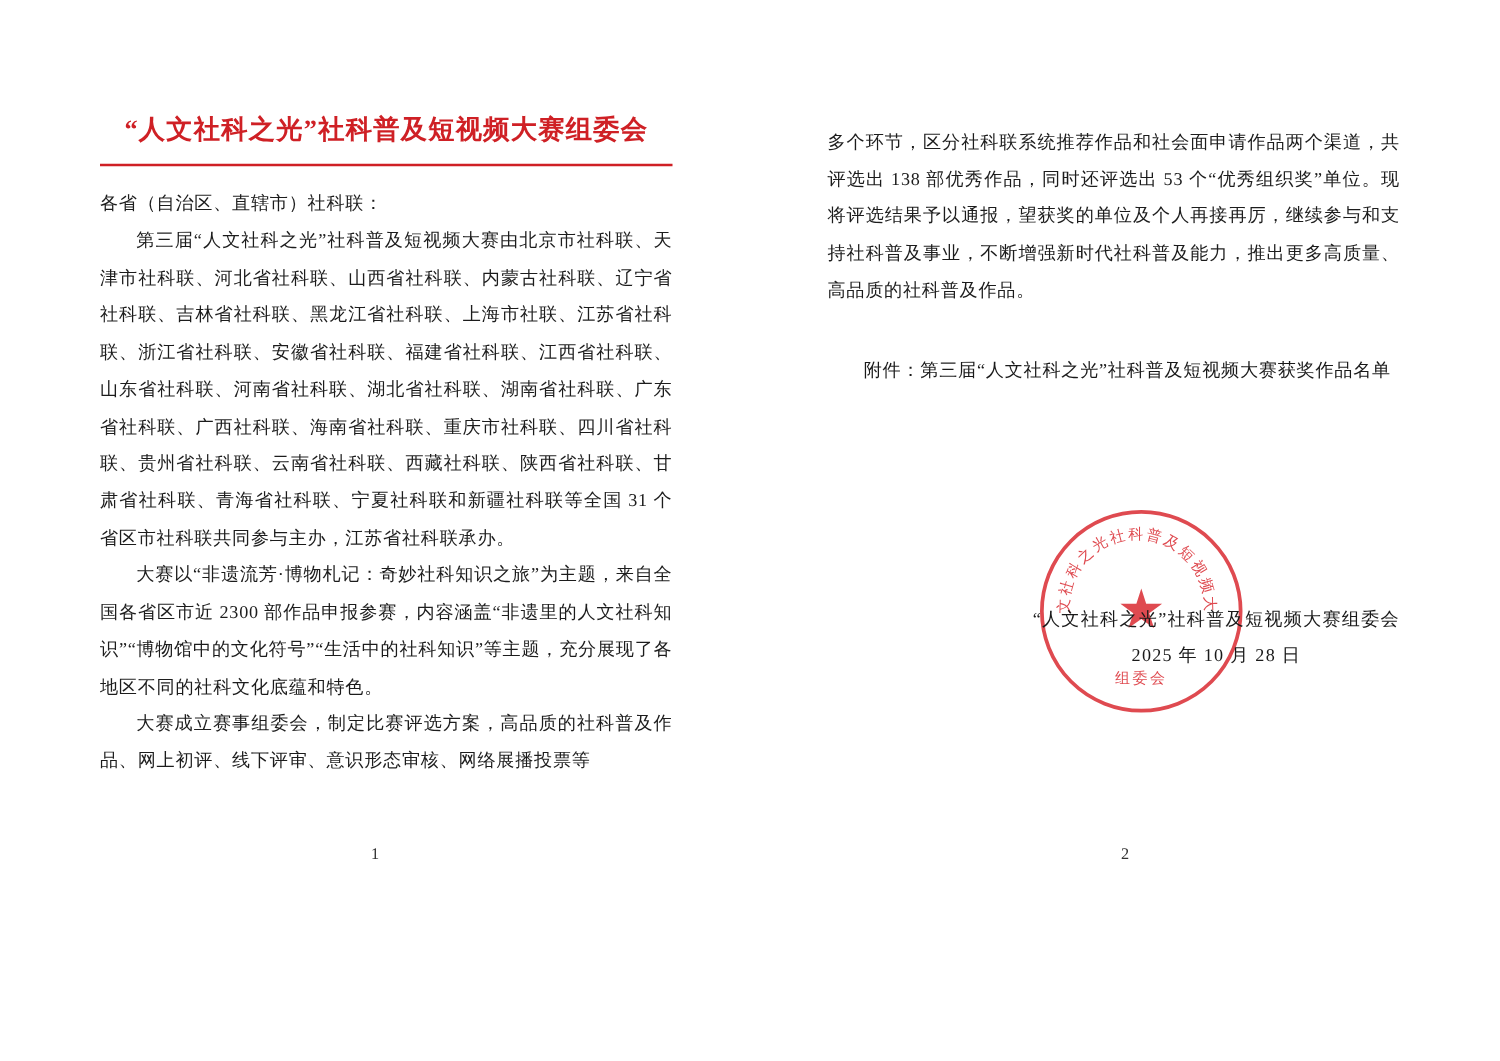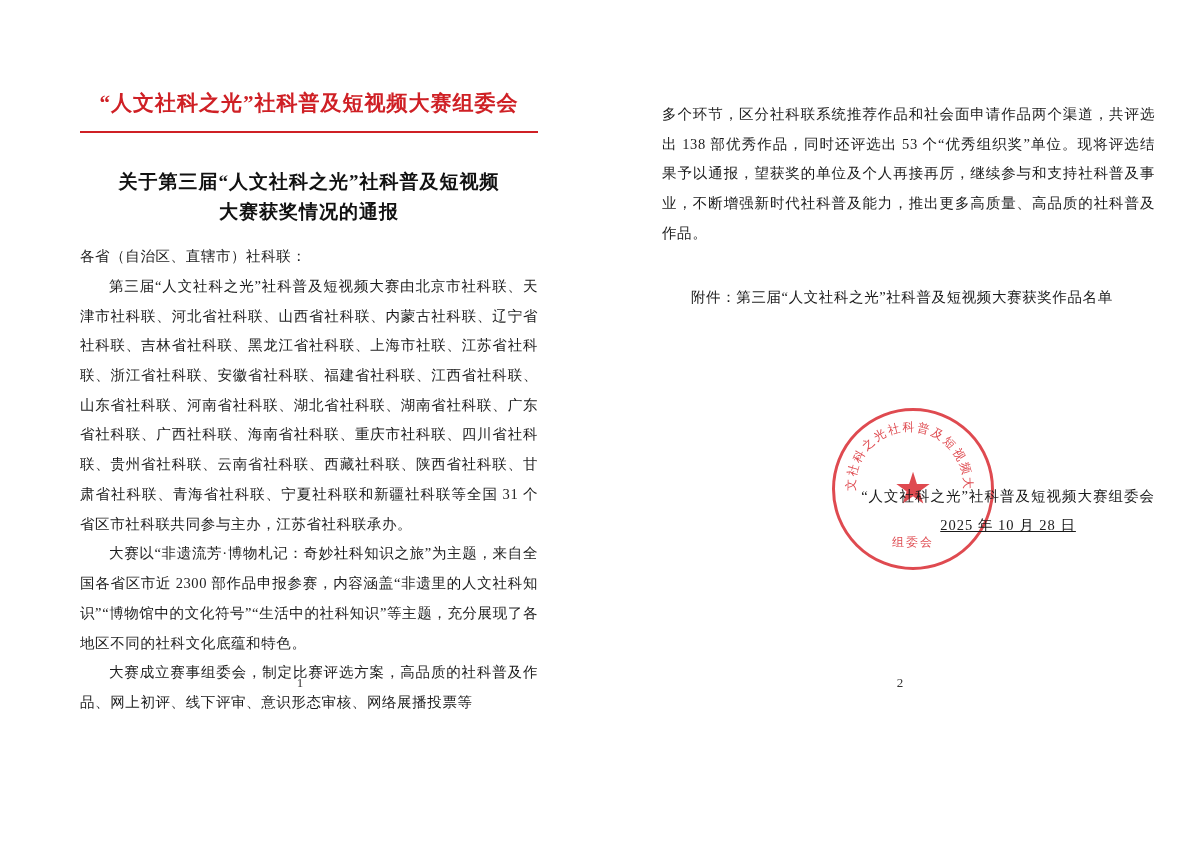--- a/index.html
+++ b/index.html
@@ -22,21 +22,21 @@
     box-sizing: border-box;
   }
   .page-left {
     left: 0;
     width: 600px;
     padding: 90px 62px 0 80px;
   }
   .page-right {
     left: 600px;
     width: 600px;
-    padding: 100px 45px 0 62px;
+    padding: 100px 80px 0 62px;
   }
 
   
   .masthead {
     text-align: center;
     color: #cf2025;
     font-weight: bold;
     font-size: 21px;
     letter-spacing: 1px;
     line-height: 1.3;
@@ -105,21 +105,20 @@
     right: 0;
     top: 84px;
     text-align: center;
     font-size: 14.5px;
     letter-spacing: 1px;
     line-height: 2.0;
     white-space: nowrap;
   }
   .sig-line2 {
     display: block;
-    text-decoration: underline;
   }
 
   
   .seal {
     position: absolute;
     left: 170px;
     top: 10px;
     width: 156px;
     height: 156px;
     border: 3.5px solid #d8232a;
@@ -164,24 +163,20 @@
   }
 </style>
 </head>
 <body>
 
 <div class="page page-left">
 
   <div class="masthead">“人文社科之光”社科普及短视频大赛组委会</div>
   <div class="masthead-rule"></div>
 
-  <div class="doc-title">
-    <div>关于第三届“人文社科之光”社科普及短视频</div>
-    <div>大赛获奖情况的通报</div>
-  </div>
 
   <div class="body-block">
     <p>各省（自治区、直辖市）社科联：</p>
     <p class="indent">第三届“人文社科之光”社科普及短视频大赛由北京市社科联、天津市社科联、河北省社科联、山西省社科联、内蒙古社科联、辽宁省社科联、吉林省社科联、黑龙江省社科联、上海市社联、江苏省社科联、浙江省社科联、安徽省社科联、福建省社科联、江西省社科联、山东省社科联、河南省社科联、湖北省社科联、湖南省社科联、广东省社科联、广西社科联、海南省社科联、重庆市社科联、四川省社科联、贵州省社科联、云南省社科联、西藏社科联、陕西省社科联、甘肃省社科联、青海省社科联、宁夏社科联和新疆社科联等全国 31 个省区市社科联共同参与主办，江苏省社科联承办。</p>
     <p class="indent">大赛以“非遗流芳·博物札记：奇妙社科知识之旅”为主题，来自全国各省区市近 2300 部作品申报参赛，内容涵盖“非遗里的人文社科知识”“博物馆中的文化符号”“生活中的社科知识”等主题，充分展现了各地区不同的社科文化底蕴和特色。</p>
     <p class="indent">大赛成立赛事组委会，制定比赛评选方案，高品质的社科普及作品、网上初评、线下评审、意识形态审核、网络展播投票等</p>
   </div>
 
   <div class="page-number">1</div>
 </div>

